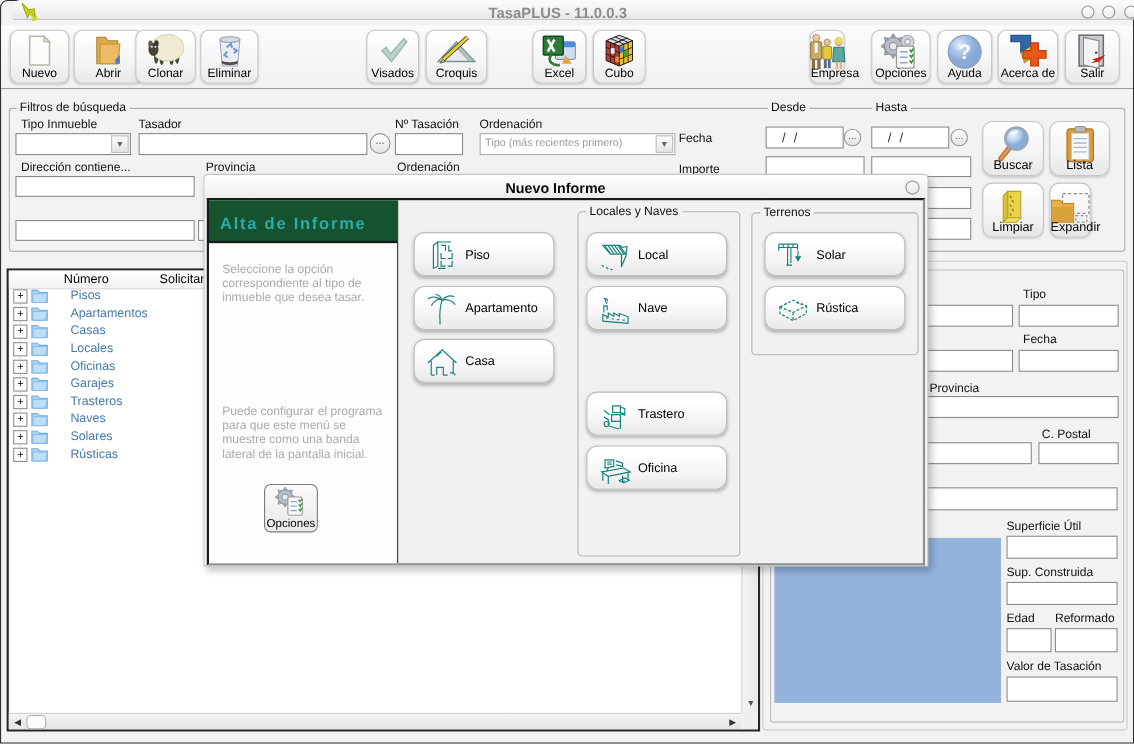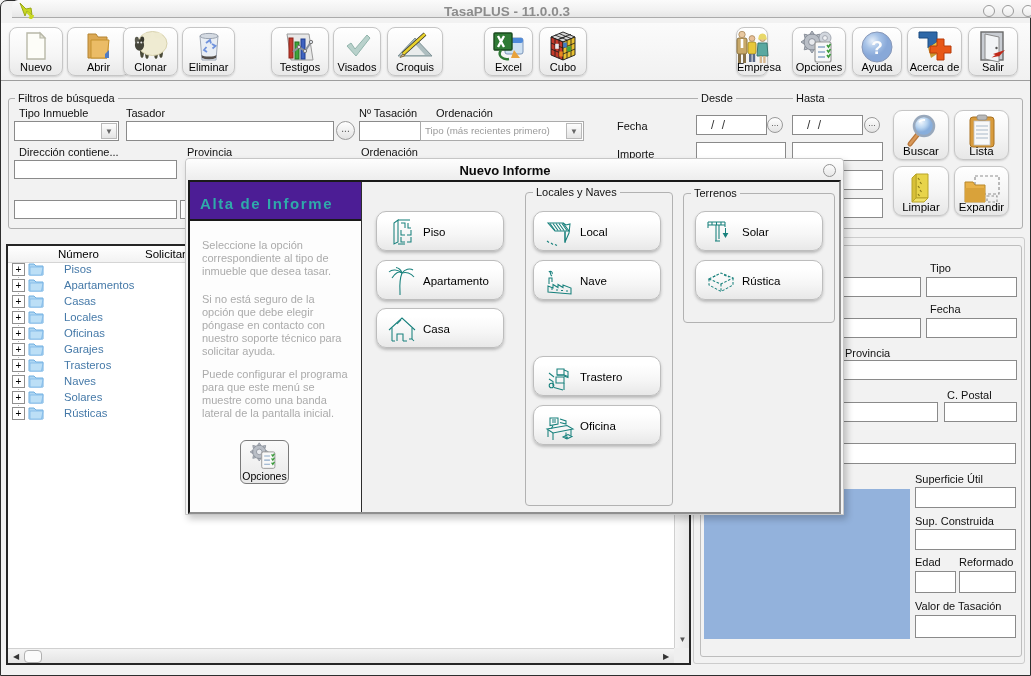--- a/index.html
+++ b/index.html
@@ -31,21 +31,21 @@
 .rpanel{position:absolute;left:693px;top:237px;width:332px;height:427px;background:#F2F2F2;border:1px solid #CCCCCC;border-radius:3px}
 .dlg{position:absolute;left:185px;top:158px;width:659px;height:357px;background:#F4F4F4;border:1px solid #C6C6C6;border-radius:4px 4px 0 0;box-shadow:3px 4px 7px rgba(0,0,0,0.22)}.dlg-client{position:absolute;left:2px;top:21px;width:653px;height:334px;background:#F1F1F1;border:2px solid;border-color:#1A1A1A #8F8F8F #8F8F8F #1A1A1A}
 .dlg-tb{position:absolute;left:0;top:0;width:100%;height:21px;background:linear-gradient(#FEFEFE,#EDEDED);border-radius:4px 4px 0 0}
 .dlg-title{position:absolute;width:100%;top:4px;text-align:center;font-size:13px;font-weight:bold;color:#0A0A0A;padding-right:19px;box-sizing:border-box}
 .dbtn{position:absolute;width:128px;height:40px;border:1px solid #BDBDBD;border-radius:10px;background:linear-gradient(#FFFFFF 20%,#F6F6F6 60%,#E8E8E8);box-shadow:0 2px 3px rgba(120,120,120,0.45)}
 .dbtn span{position:absolute;left:46px;top:14px;font-size:11.5px;color:#000}
 .dbtn svg{position:absolute;left:8px;top:3px}
 .dgrp{position:absolute;border:1px solid #B2B2B2;border-radius:4px}
 .dleg{position:absolute;top:-7px;left:7px;background:#F1F1F1;padding:0 3px;font-size:11px;color:#111;white-space:nowrap}
 .sidebar{position:absolute;left:0;top:0;width:172px;height:330px;background:#FDFDFD;border-right:1px solid #2E2E2E}
-.sb-head{position:absolute;left:0;top:0;width:100%;height:39px;background:#4c1d95;border-bottom:2px solid #1A1A1A}
+.sb-head{position:absolute;left:0;top:0;width:100%;height:39px;background:#14532d;border-bottom:2px solid #1A1A1A}
 .sb-head div{margin:13px 0 0 10px;font-size:15px;font-weight:bold;color:#2FAAAA;letter-spacing:1.6px}
 .sb-p{position:absolute;left:12px;width:152px;font-size:11px;line-height:12.9px;color:#ABABAB}
 </style></head><body>
 <div class="win"></div>
 <div class="titlebar">
 <svg width="17" height="18" viewBox="0 0 17 18" style="position:absolute;left:6px;top:2px">
 <path d="M2 1 L7 14 L9 9 L14 13 L13 6 L8 7 Z" fill="#C8D820" stroke="#9AA818" stroke-width="1"></path>
 <path d="M9 10 L14 15 M11 15 C13 17 15 16 15 13" stroke="#C8D820" stroke-width="2" fill="none"></path>
 </svg>
 <div class="title">TasaPLUS - 11.0.0.3</div>
@@ -89,33 +89,20 @@
       <span>Clonar</span>
     </div>
 <div class="tbtn" style="left:181px;width:53px">
       <svg width="32" height="32" viewBox="0 0 32 32">
         <path d="M7 6 L25 6 L23 30 L9 30 Z" fill="#E9EEF4" stroke="#9FA8B5" stroke-width="1"></path>
         <ellipse cx="16" cy="6" rx="9" ry="2.6" fill="#D4DAE2" stroke="#9AA2AE" stroke-width="1"></ellipse>
         <path d="M13 13 l4 -3 l1 3.5 M19 14 l3.5 2 l-3 2.5 M14 22 l-3 -2 l2.5 -3" stroke="#5A82D8" stroke-width="1.8" fill="none" opacity="0.85"></path>
         <path d="M9 28 a8 2.5 0 0 0 14 0 l.4 -3 a8 2.5 0 0 1 -14.8 0 Z" fill="#55504C"></path>
       </svg>
       <span>Eliminar</span>
-    </div>
-<div class="tbtn" style="left:270px;width:58px">
-      <svg width="34" height="34" viewBox="0 0 34 34">
-        <path d="M4 4 L26 4 L30 30 L8 30 Z" fill="#E8E8E8" stroke="#9A9A9A" stroke-width="1"></path>
-        <rect x="6" y="8" width="4" height="20" fill="#C23B2E" stroke="#8E2418" stroke-width="1"></rect>
-        <rect x="12" y="12" width="4" height="17" fill="#3FA43B" stroke="#237020" stroke-width="1"></rect>
-        <rect x="18" y="9" width="4" height="20" fill="#3F62C0" stroke="#1F3C8E" stroke-width="1"></rect>
-        <path d="M10 22 L16 17 L22 21 L28 12" stroke="#8A929E" stroke-width="2" fill="none"></path>
-        <circle cx="16" cy="17" r="1.7" fill="#D8DCE2" stroke="#777"></circle>
-        <circle cx="22" cy="21" r="1.7" fill="#D8DCE2" stroke="#777"></circle>
-        <circle cx="28" cy="12" r="1.7" fill="#D8DCE2" stroke="#777"></circle>
-      </svg>
-      <span>Testigos</span>
     </div>
 <div class="tbtn" style="left:332px;width:48px">
       <svg width="32" height="32" viewBox="0 0 32 32">
         <path d="M6 16 L10 13 L14 19 L26 5 L29 8 L15 26 L6 16 Z" fill="#AECBC4" stroke="#7FA89E" stroke-width="1" opacity="0.85"></path>
       </svg>
       <span>Visados</span>
     </div>
 <div class="tbtn" style="left:386px;width:56px">
       <svg width="40" height="32" viewBox="0 0 40 32">
         <path d="M3 26 L20 8 L37 26 Z" fill="#AEBEC0" stroke="#7E9296" stroke-width="1"></path>
@@ -232,21 +219,21 @@
 <div class="lbl" style="left:19px;top:107px">Tipo Inmueble</div>
 <div class="inp" style="left:14px;top:121px;width:105px;height:20px">
     <div class="combo-arrow">▼</div>
   </div>
 <div class="lbl" style="left:126px;top:107px">Tasador</div>
 <div class="inp" style="left:126px;top:121px;width:208px;height:20px"></div>
 <div class="circ" style="left:336px;top:121px;width:19px;height:19px;font-size:10px;line-height:13px">...</div>
 <div class="lbl" style="left:359px;top:107px">Nº Tasación</div>
 <div class="inp" style="left:359px;top:121px;width:62px;height:20px"></div>
 <div class="lbl" style="left:436px;top:107px">Ordenación</div>
-<div class="inp" style="left:420px;top:121px;width:164px;height:20px;border-color:#ABABAB">
+<div class="inp" style="left:436px;top:121px;width:178px;height:20px;border-color:#ABABAB">
     <span style="position:absolute;left:4px;top:3px;font-size:9.8px;color:#9A9A9A;white-space:nowrap">Tipo (más recientes primero)</span>
     <div class="combo-arrow">▼</div>
   </div>
 <div class="lbl" style="left:617px;top:120px">Fecha</div>
 <div class="lbl" style="left:617px;top:148px">Importe</div>
 <div class="inp" style="left:696px;top:115px;width:71px;height:20px">
     <span style="position:absolute;left:14px;top:2px;font-size:12px;color:#333;letter-spacing:2px">/ /</span>
   </div>
 <div class="circ" style="left:767px;top:117px;width:16px;height:16px;font-size:9px;line-height:11px">...</div>
 <div class="inp" style="left:792px;top:115px;width:71px;height:20px">
@@ -295,21 +282,21 @@
   </div>
 <div class="bigbtn" style="left:893px;top:166px">
     <svg width="34" height="36" viewBox="0 0 34 36">
       <path d="M12 4 L24 4 L24 28 L12 28 Z" fill="#E8D44A" stroke="#B8A428" stroke-width="1"></path>
       <path d="M12 4 L8 8 L8 32 L12 28 Z" fill="#D8C038" stroke="#B8A428" stroke-width="1"></path>
       <path d="M8 32 L20 32 L24 28 L12 28 Z" fill="#F0E068" stroke="#B8A428" stroke-width="1"></path>
       <path d="M14 8 l1.5 2 M16 12 l1.5 2 M14 16 l1.5 2 M16 20 l1.5 2 M14 24 l1.5 2" stroke="#8A7A18" stroke-width="1.2"></path>
     </svg>
     <span>Limpiar</span>
   </div>
-<div class="bigbtn" style="left:954px;top:166px;width:55px">
+<div class="bigbtn" style="left:954px;top:166px;width:38px">
     <svg width="38" height="36" viewBox="0 0 38 36">
       <rect x="12" y="6" width="24" height="18" fill="none" stroke="#909090" stroke-width="1.2" stroke-dasharray="3 2"></rect>
       <path d="M2 12 L10 12 L12 15 L22 15 L22 32 L2 32 Z" fill="#E8B148" stroke="#B8882A" stroke-width="1"></path>
       <path d="M2 18 L22 18 L22 32 L2 32 Z" fill="#D9A23A"></path>
       <rect x="24" y="26" width="10" height="6" fill="none" stroke="#909090" stroke-width="1.1" stroke-dasharray="2.5 2"></rect>
     </svg>
     <span>Expandir</span>
   </div>
 
 <div class="tree">
@@ -453,21 +440,20 @@
 <div class="dlg-tb">
       <div class="dlg-title">Nuevo Informe</div>
       <div style="position:absolute;right:7px;top:5px;width:13px;height:13px;border:1px solid #939393;border-radius:50%;background:linear-gradient(#FBFBFB,#E8E8E8)"></div>
     </div>
 <div class="dlg-client">
 <div class="sidebar">
 <div class="sb-head">
           <div>Alta de Informe</div>
         </div>
 <div class="sb-p" style="top:57px">Seleccione la opción<br>correspondiente al tipo de<br>inmueble que desea tasar.</div>
-<div class="sb-p" style="top:111px">Si no está seguro de la<br>opción que debe elegir<br>póngase en contacto con<br>nuestro soporte técnico para<br>solicitar ayuda.</div>
 <div class="sb-p" style="top:186px">Puede configurar el programa<br>para que este menú se<br>muestre como una banda<br>lateral de la pantalla inicial.</div>
 <div style="position:absolute;left:50px;top:258px;width:49px;height:44px;border:1px solid #7A7A7A;border-radius:6px;background:linear-gradient(#FAFAFA,#E9E9E9);text-align:center">
 <svg width="30" height="28" viewBox="0 0 36 34" style="margin-top:1px">
             <g fill="#B9BEC6" stroke="#8A909A" stroke-width="1">
               <circle cx="11" cy="12" r="8"></circle>
               <path d="M11 1 l2 3 h-4 Z M11 23 l2 -3 h-4 Z M0 12 l3 -2 v4 Z M22 12 l-3 -2 v4 Z M3.2 4.2 l3.5 .7 l-2.8 2.8 Z M18.8 19.8 l-3.5 -.7 l2.8 -2.8 Z M18.8 4.2 l-.7 3.5 l-2.8 -2.8 Z M3.2 19.8 l.7 -3.5 l2.8 2.8 Z"></path>
             </g>
             <circle cx="11" cy="12" r="3.4" fill="#E8EAEE" stroke="#8A909A"></circle>
             <rect x="14" y="12" width="16" height="20" rx="2" fill="#F8F8F8" stroke="#9A9A9A" stroke-width="1.2"></rect>
             <path d="M17 17 h7 M17 22 h7 M17 27 h7" stroke="#8AA8C8" stroke-width="1.4"></path>

